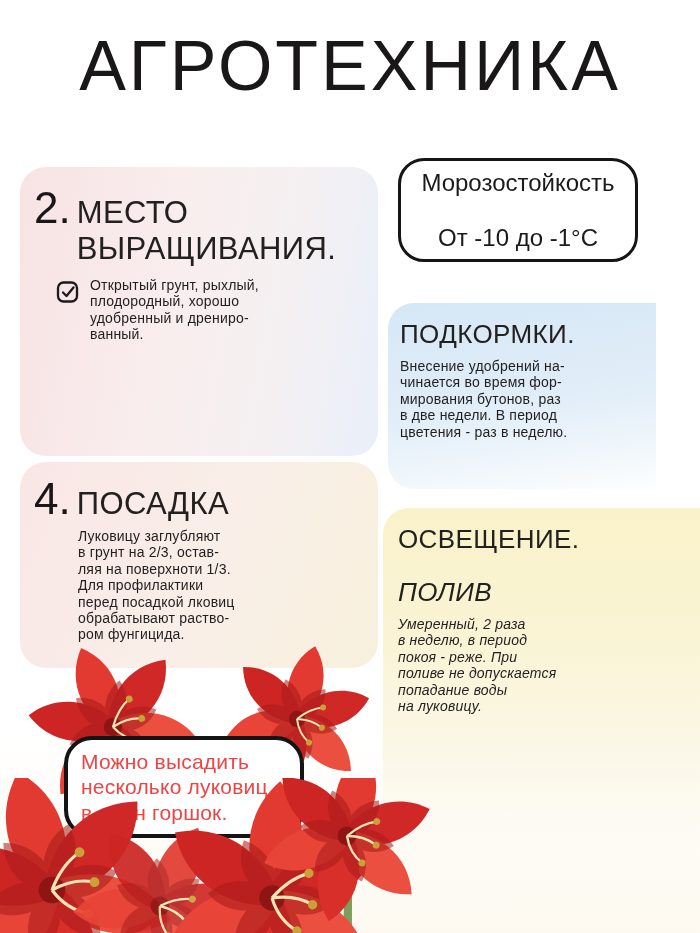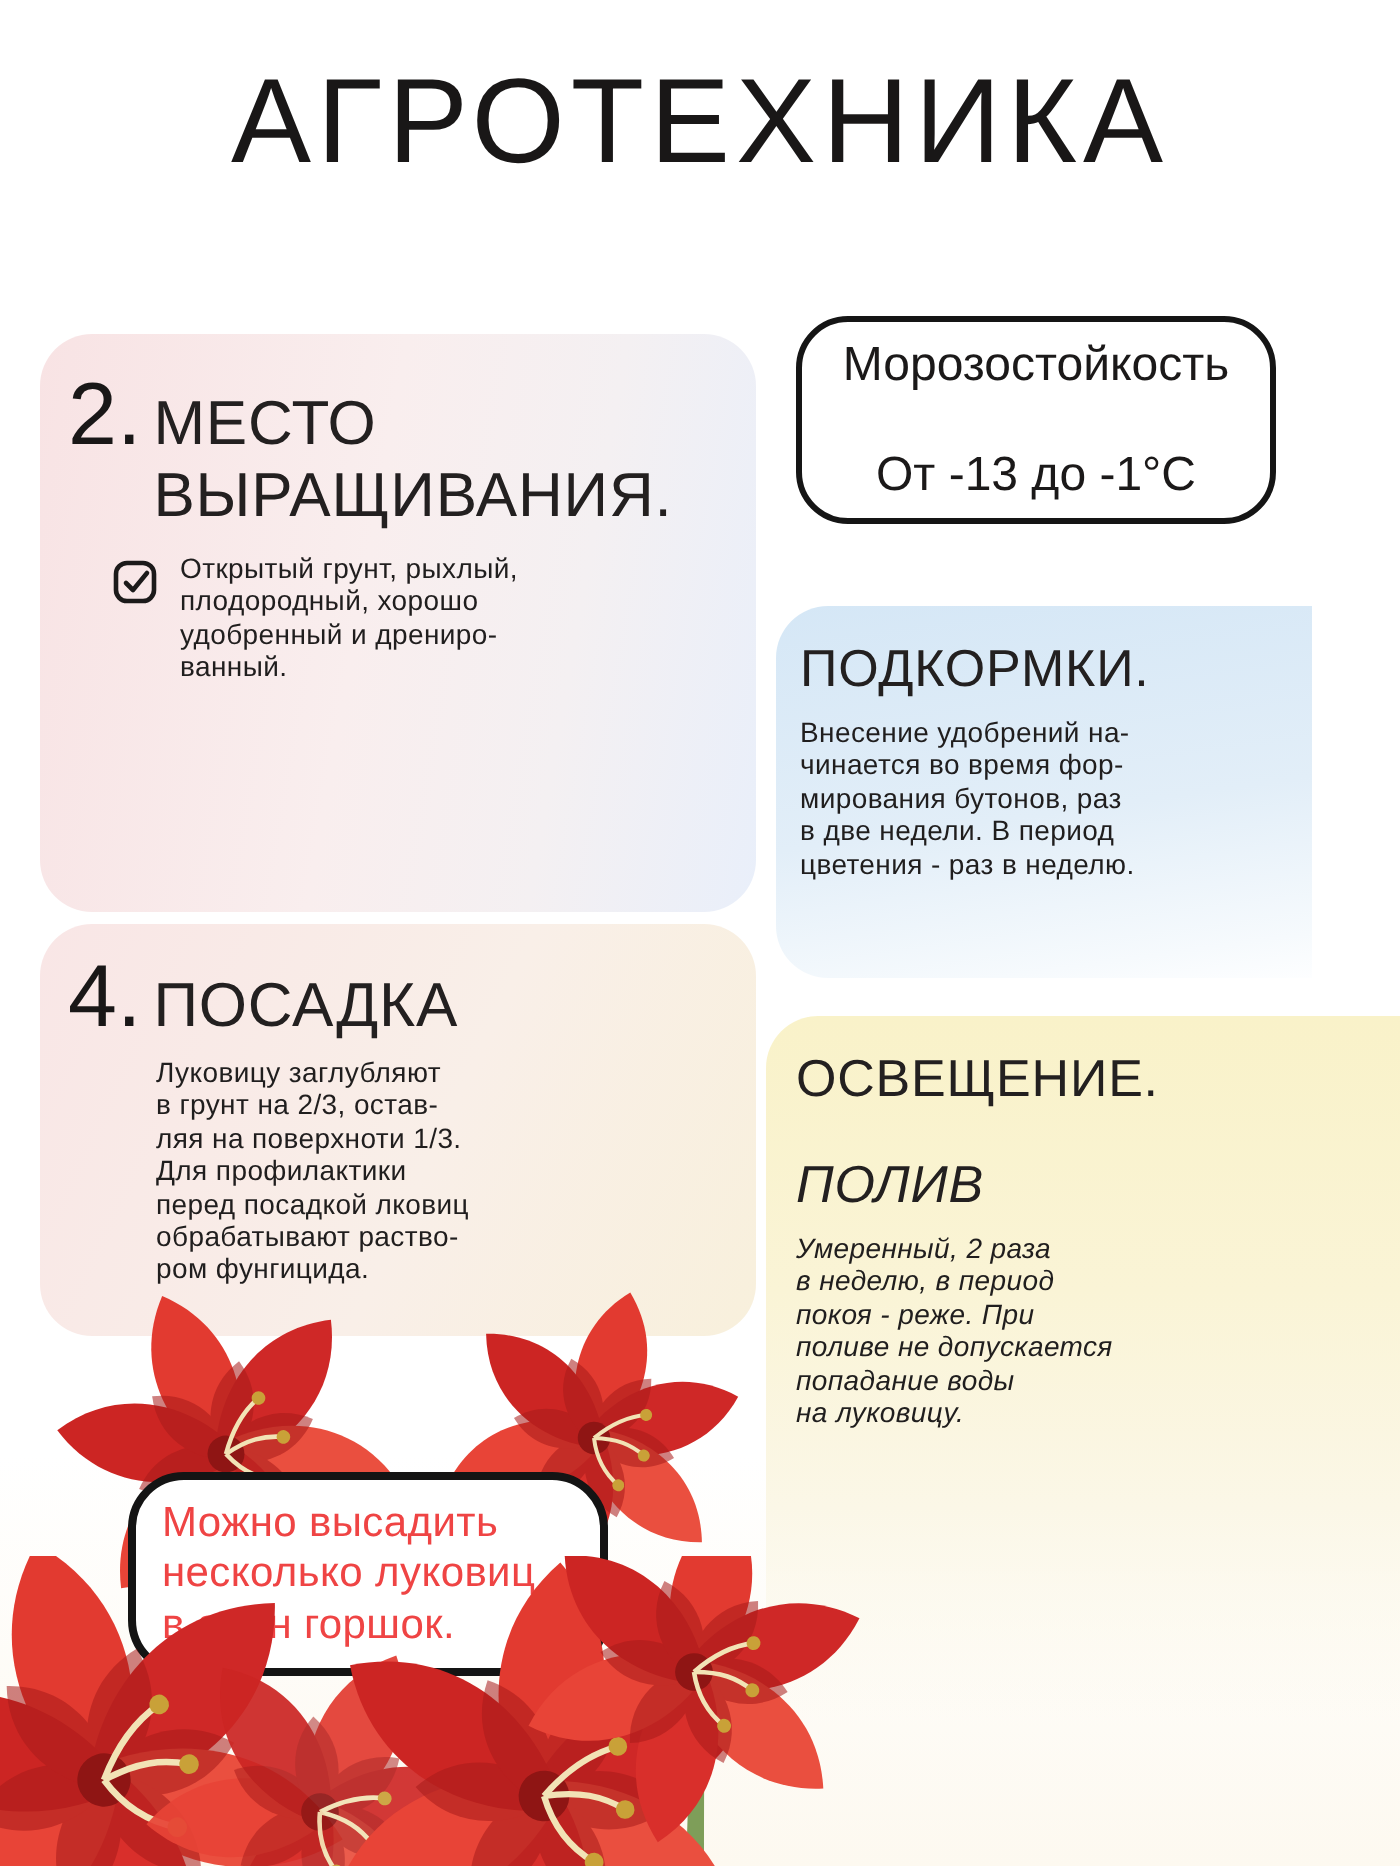--- a/index.html
+++ b/index.html
@@ -1,21 +1,21 @@
 <!DOCTYPE html>
 <html><head>
 <meta charset="utf-8">
 <style>
   html,body{margin:0;padding:0;}
   body{width:700px;height:933px;overflow:hidden;background:#ffffff;
        font-family:"Liberation Sans", sans-serif;color:#1f1d1d;position:relative;}
   .page{position:absolute;inset:0;background:linear-gradient(180deg,#ffffff 78%,#fdf9f0 100%);}
 
   .title{position:absolute;top:26px;left:0;width:700px;text-align:center;
-         font-size:60px;letter-spacing:3px;font-weight:400;color:#191717;}
+         font-size:70px;letter-spacing:3px;font-weight:400;color:#191717;}
 
   .panel{position:absolute;border-radius:26px;}
   .panel-growing{left:20px;top:167px;width:358px;height:289px;
       background:linear-gradient(100deg,#f8e3e4 0%,#f9eeee 45%,#f4f0f2 72%,#e9effa 100%);}
   .panel-planting{left:20px;top:462px;width:358px;height:206px;
       background:linear-gradient(115deg,#f9e6e6 0%,#f9efe8 55%,#f8f0dc 100%);}
   .panel-feeding{left:388px;top:303px;width:268px;height:186px;border-radius:26px 0 0 26px;
       background:linear-gradient(172deg,#d5e7f6 0%,#e2eef8 55%,#f6fafd 90%,#fdfeff 100%);}
   .panel-lighting{left:383px;top:508px;width:369px;height:362px;border-radius:26px 0 0 26px;
       background:linear-gradient(180deg,#f9f2c9 0%,#faf4d6 38%,#fbf7e7 68%,rgba(253,250,240,0) 97%);}
@@ -87,21 +87,21 @@
 в грунт на 2/3, остав-
 ляя на поверхноти 1/3.
 Для профилактики
 перед посадкой лковиц
 обрабатывают раство-
 ром фунгицида.</div>
   </div>
 
   <div class="frost-box">
     <div class="frost-line">Морозостойкость</div>
-    <div class="frost-line">От -13 до -1°С</div>
+    <div class="frost-line">От -10 до -1°С</div>
   </div>
 
   <div class="panel panel-feeding">
     <div class="feed-inner">
       <div class="h2">ПОДКОРМКИ.</div>
       <div class="txt">Внесение удобрений на-
 чинается во время фор-
 мирования бутонов, раз
 в две недели. В период
 цветения - раз в неделю.</div>

